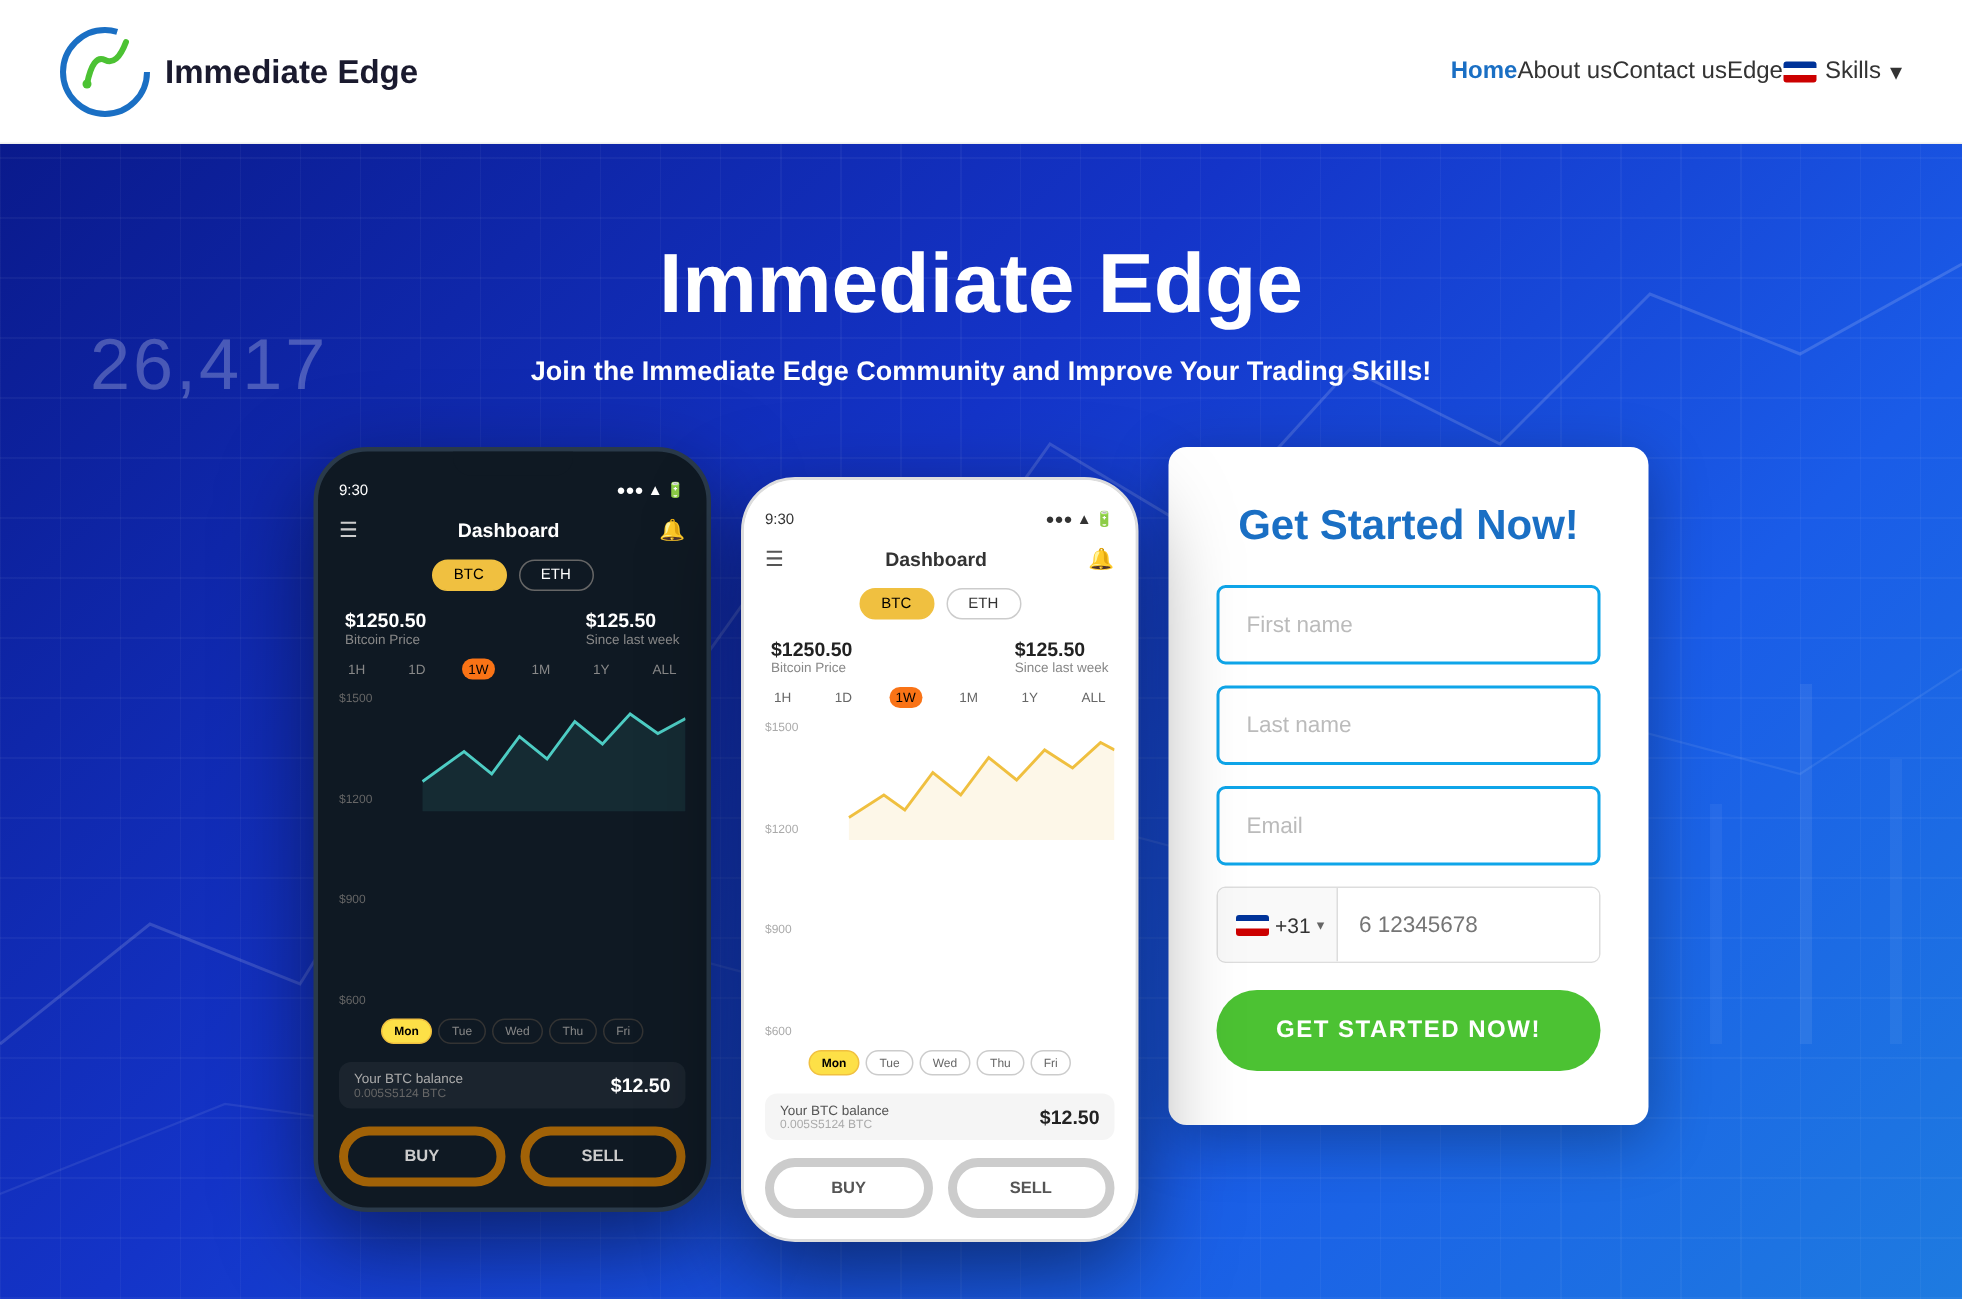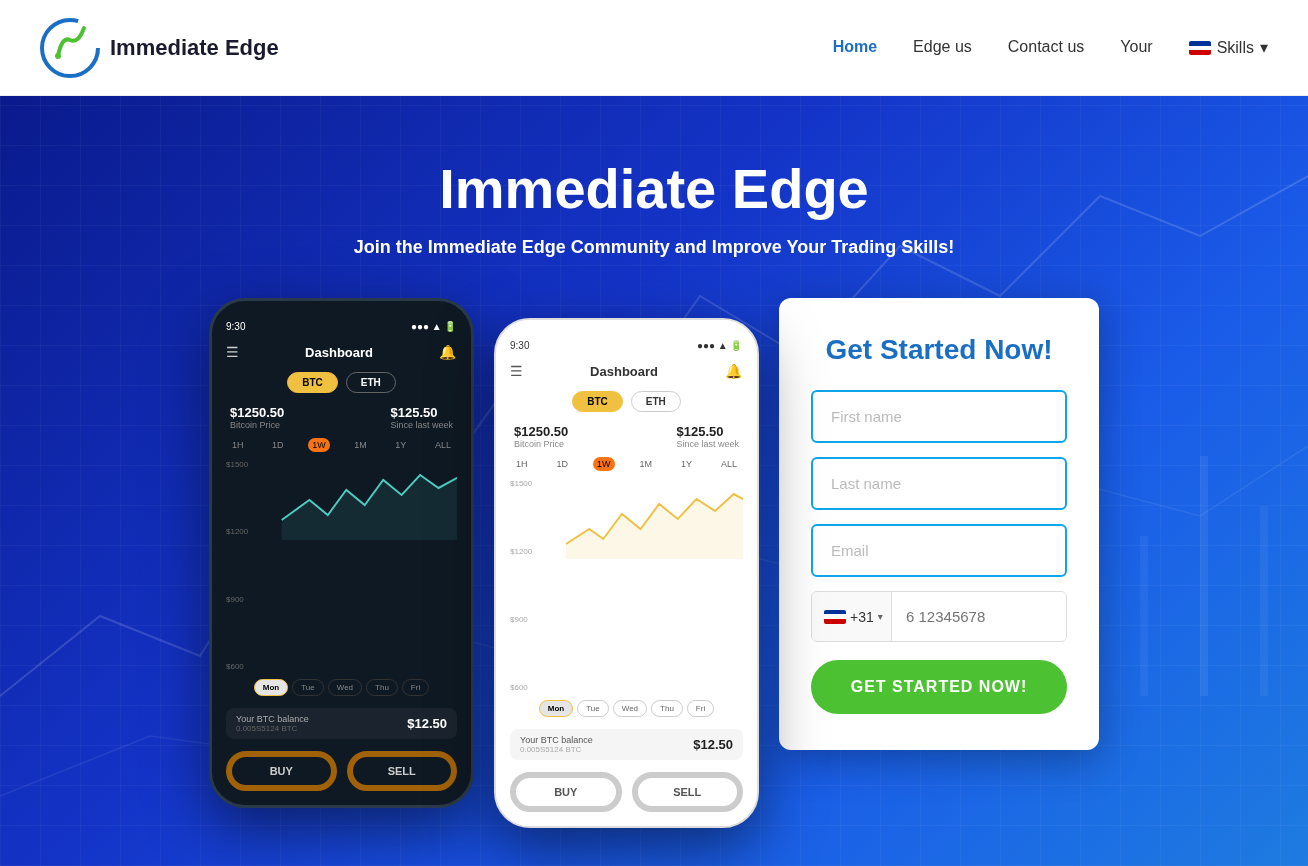--- a/index.html
+++ b/index.html
@@ -26,22 +26,21 @@
       width: 60px;
       height: 60px;
     }
     .logo-text {
       font-size: 22px;
       font-weight: 700;
       color: #1a1a2e;
     }
     .nav {
       display: flex;
-      align-items: flex-start;
-      gap: 36px;
+      align-items: center;
     }
     .nav a {
       text-decoration: none;
       font-size: 16px;
       color: #333;
       font-weight: 500;
     }
     .nav a.active {
       color: #1a6fc4;
       font-weight: 700;
@@ -186,21 +185,21 @@
     .coin-tabs {
       display: flex;
       gap: 8px;
       justify-content: center;
       margin: 4px 0;
     }
     .coin-tab {
       padding: 4px 14px;
       border-radius: 20px;
       font-size: 10px;
-      font-weight: 700;
+      font-weight: 400;
       color: #aaa;
       background: transparent;
       border: 1px solid #333;
     }
     .coin-tab.active-btc {
       background: #f0c040;
       color: #000;
       border-color: #f0c040;
     }
     .coin-tab.active-eth {
@@ -258,21 +257,21 @@
       flex-wrap: nowrap;
     }
     .day-tab {
       padding: 3px 8px;
       border-radius: 10px;
       font-size: 8px;
       color: #888;
       border: 1px solid #333;
     }
     .day-tab.active {
-      background: #e5e5e5;
+      background: #fde047;
       color: #000;
       border-color: #f0c040;
       font-weight: 700;
     }
 
     .balance-row {
       display: flex;
       justify-content: space-between;
       align-items: center;
       background: rgba(255,255,255,0.05);
@@ -406,23 +405,23 @@
   <div class="logo-area">
     <svg class="logo-icon" viewBox="0 0 60 60">
       <circle cx="30" cy="30" r="28" fill="none" stroke="#1a6fc4" stroke-width="4" stroke-dasharray="140 44"></circle>
       <path d="M18 38 Q22 18 30 22 Q38 26 44 10" stroke="#4cc233" stroke-width="4" fill="none" stroke-linecap="round"></path>
       <circle cx="18" cy="38" r="3" fill="#4cc233"></circle>
     </svg>
     <span class="logo-text">Immediate Edge</span>
   </div>
   <nav class="nav">
     <a href="#" class="active">Home</a>
-    <a href="#">Edge us</a>
+    <a href="#">About us</a>
     <a href="#">Contact us</a>
-    <a href="#">Your</a>
+    <a href="#">Edge</a>
     <div class="nav-lang">
       <span class="flag-icon"></span>
       <span>Skills</span>
       <span>▾</span>
     </div>
   </nav>
 </header>
 
 <section class="hero">
   <div class="hero-bg-pattern"></div>
@@ -434,20 +433,21 @@
 
     <rect x="900" y="400" width="8" height="200" fill="rgba(255,255,255,0.05)"></rect>
     <rect x="960" y="350" width="8" height="250" fill="rgba(255,255,255,0.07)"></rect>
     <rect x="1020" y="420" width="8" height="180" fill="rgba(255,255,255,0.05)"></rect>
     <rect x="1080" y="380" width="8" height="220" fill="rgba(255,255,255,0.06)"></rect>
     <rect x="1140" y="440" width="8" height="160" fill="rgba(255,255,255,0.05)"></rect>
     <rect x="1200" y="360" width="8" height="240" fill="rgba(255,255,255,0.07)"></rect>
     <rect x="1260" y="410" width="8" height="190" fill="rgba(255,255,255,0.05)"></rect>
   </svg>
 
+  <div class="hero-number">26,417</div>
 
   <h1 class="hero-title">Immediate Edge</h1>
   <p class="hero-subtitle">Join the Immediate Edge Community and Improve Your Trading Skills!</p>
 
   <div class="hero-content">
 
     <div class="phone-mockup">
       <div class="phone-notch"></div>
       <div class="phone-screen">
         <div class="phone-status-bar">

